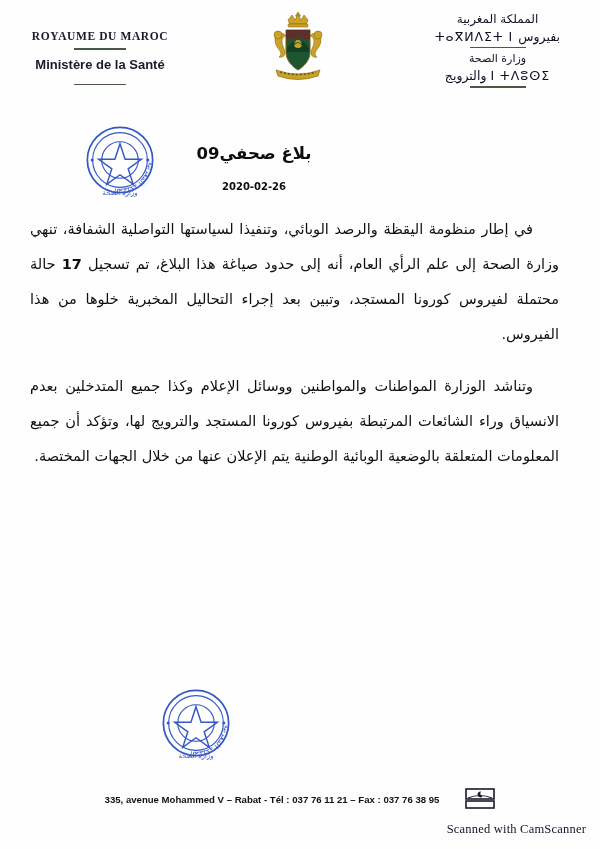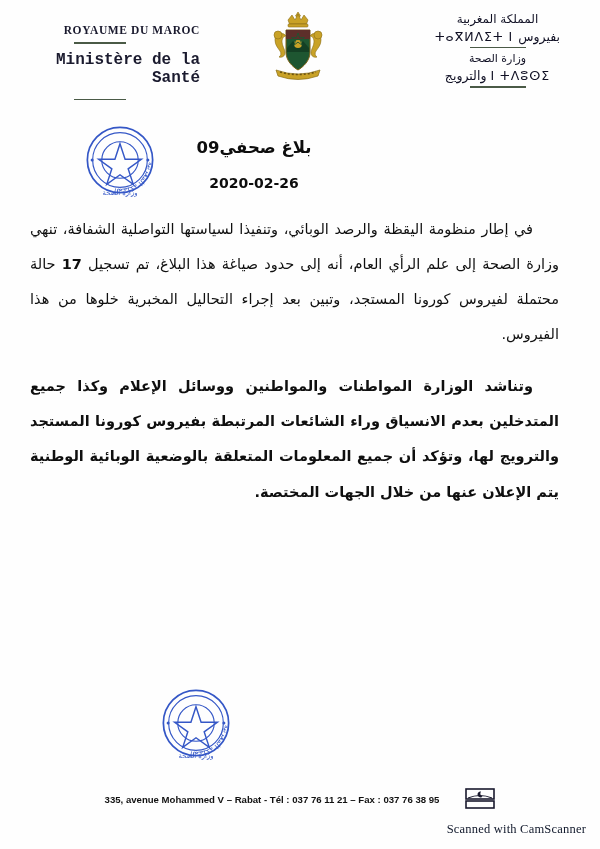--- a/index.html
+++ b/index.html
@@ -30,40 +30,40 @@
     left: 0;
     width: 600px;
     height: 100px;
     display: flex;
     align-items: flex-start;
     justify-content: space-between;
   }
 
   .header-left {
     width: 200px;
-    padding-top: 24px;
-    text-align: right;
+    padding-top: 30px;
+    text-align: center;
   }
   .header-left .line1 {
     font-family: "Liberation Serif", "DejaVu Serif", serif;
     font-weight: bold;
     font-size: 11.5px;
     letter-spacing: 0.6px;
     color: #1a1a2e;
   }
   .header-left .rule {
     width: 52px;
     height: 1.6px;
     background: #4a5a46;
     margin: 6px auto 7px auto;
   }
   .header-left .line2 {
-    font-family: Liberation Mono, monospace;
-    font-weight: bold;
-    font-size: 16px;
+    font-family: Liberation Sans, sans-serif;
+    font-weight: bold;
+    font-size: 13px;
     color: #1a1a2e;
   }
   .header-left .rule2 {
     width: 52px;
     height: 1.6px;
     background: #4a5a46;
     margin: 12px auto 0 auto;
   }
 
   .header-center {
@@ -120,36 +120,36 @@
   .stamp {
     position: absolute;
     opacity: 0.95;
   }
   .stamp-top { left: 72px; top: 112px; }
   .stamp-bottom { left: 148px; top: 675px; }
 
   
   .title-block {
     position: absolute;
-    top: 138px;
+    top: 144px;
     left: 0;
     width: 508px;
     text-align: center;
   }
   .doc-title {
     font-family: "DejaVu Sans", sans-serif;
     font-weight: bold;
     font-size: 16.5px;
     direction: rtl;
     color: #0d0d0d;
   }
   .doc-date {
     font-family: "DejaVu Sans", sans-serif;
     font-weight: bold;
-    font-size: 14px;
+    font-size: 10px;
     margin-top: 18px;
     color: #0d0d0d;
   }
 
   
   .body-text {
     position: absolute;
     top: 212px;
     left: 30px;
     width: 540px;
@@ -157,21 +157,21 @@
     text-align: justify;
     font-family: "DejaVu Sans", sans-serif;
     font-size: 14.5px;
     line-height: 2.42;
     color: #0f0f0f;
   }
   .para {
     margin: 0 11px 17px 0;
     text-indent: 26px;
   }
-  .para:last-child { margin-bottom: 0; font-weight: bold; }
+  .para:last-child { margin-bottom: 0; }
   .para b { font-weight: bold; }
 
   
   .footer {
     position: absolute;
     top: 788px;
     left: 0;
     width: 600px;
     display: flex;
     align-items: center;

